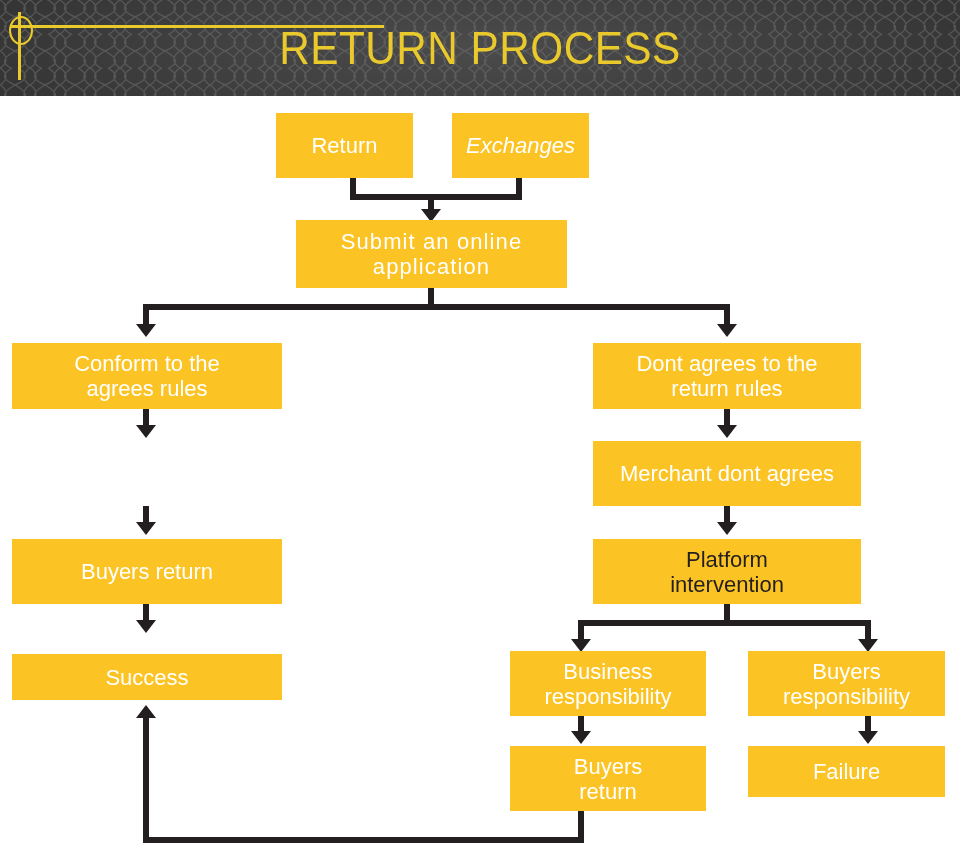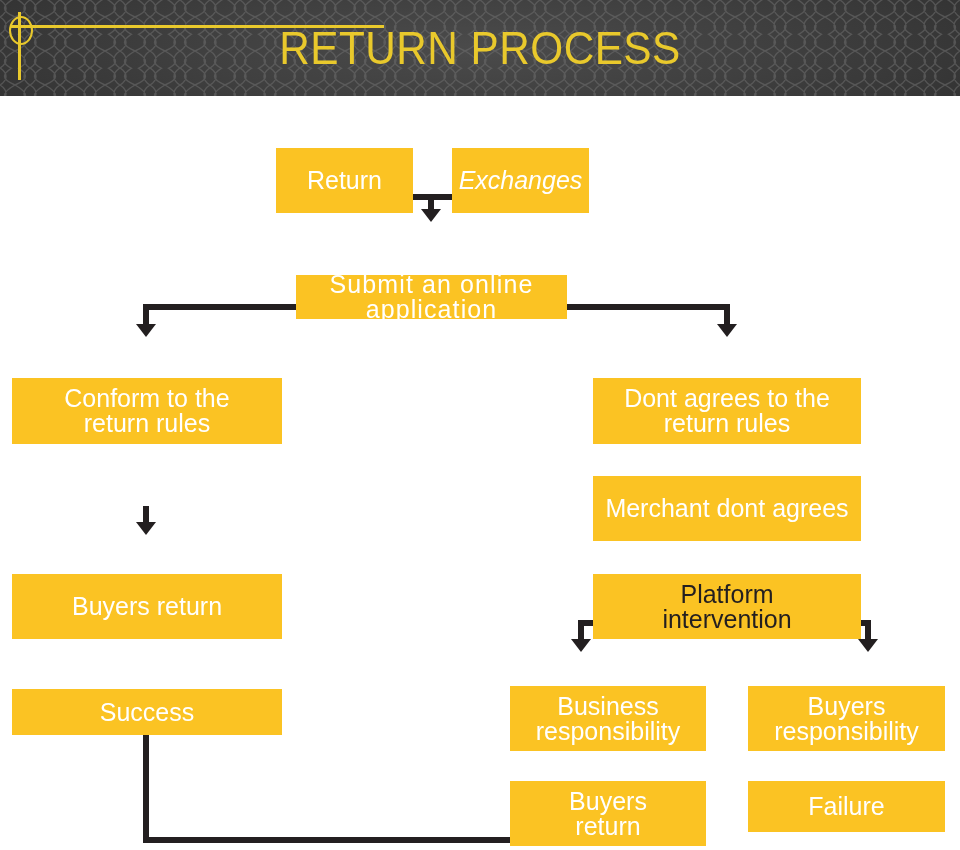--- a/index.html
+++ b/index.html
@@ -73,27 +73,26 @@
 
   
   .node {
     position: absolute;
     background: #fbc323;
     color: #ffffff;
     display: flex;
     align-items: center;
     justify-content: center;
     text-align: center;
-    font-size: 25px;
+    font-size: 22px;
     line-height: 25px;
     font-weight: 400;
     box-sizing: border-box;
     padding: 2px 6px;
     white-space: pre-line;
-    margin-top: 35px;
   }
   .node.dark-text { color: #231f20; }
   .node.spaced { letter-spacing: 1.1px; }
 
   
   .ln {            
     position: absolute;
     background: #231f20;
   }
   .arrow-down, .arrow-up {
@@ -177,25 +176,25 @@
 
   <div class="ln" style="left:578px; top:811px; width:6px; height:32px;"></div>
   <div class="ln" style="left:143px; top:837px; width:441px; height:6px;"></div>
   <div class="ln" style="left:143px; top:716px; width:6px; height:127px;"></div>
   <div class="arrow-up" style="left:136px; top:705px;"></div>
 
   <div class="node" style="left:276px; top:113px; width:137px; height:65px;">Return</div>
 
   <div class="node" style="left:452px; top:113px; width:137px; height:65px;font-style:italic;">Exchanges</div>
 
-  <div class="node spaced" style="left:296px; top:240px; width:271px; height:44px;">Submit an online
+  <div class="node spaced" style="left:296px; top:220px; width:271px; height:68px;">Submit an online
 application</div>
 
   <div class="node" style="left:12px; top:343px; width:270px; height:66px;">Conform to the
-return rules</div>
+agrees rules</div>
 
 
   <div class="node" style="left:12px; top:539px; width:270px; height:65px;">Buyers return</div>
 
   <div class="node" style="left:12px; top:654px; width:270px; height:46px;">Success</div>
 
   <div class="node" style="left:593px; top:343px; width:268px; height:66px;">Dont agrees to the
 return rules</div>
 
   <div class="node" style="left:593px; top:441px; width:268px; height:65px;">Merchant dont agrees</div>

